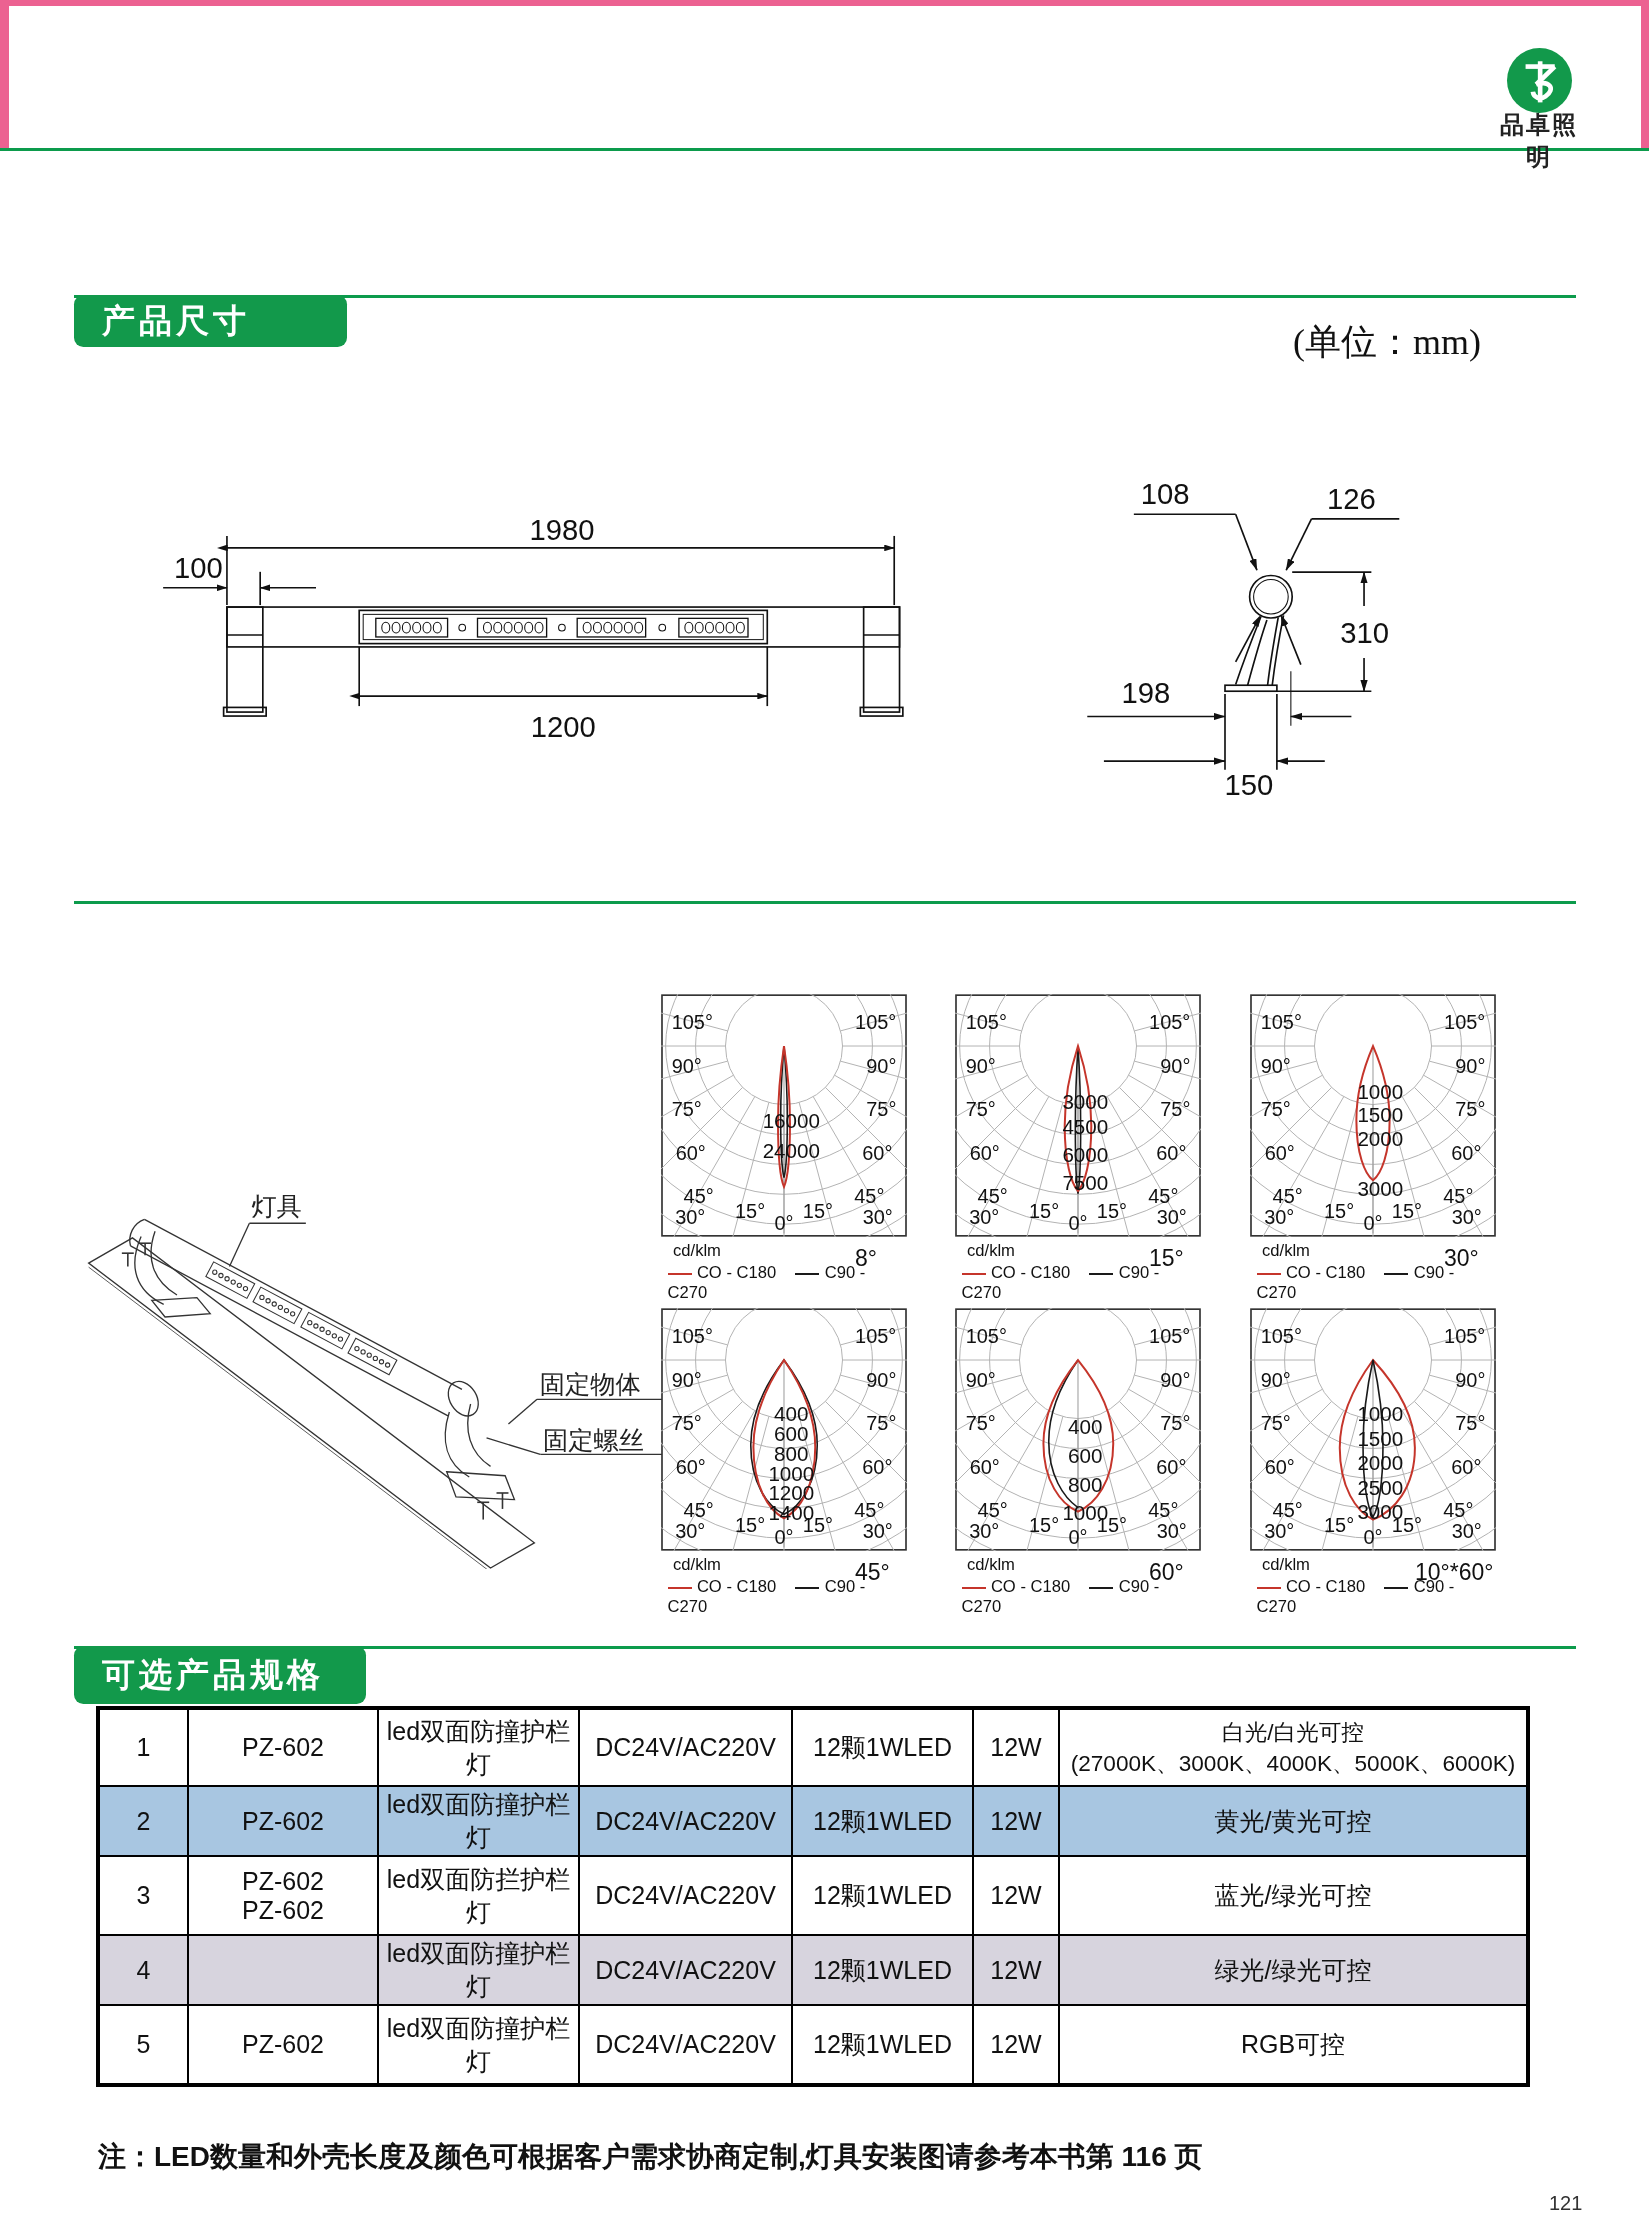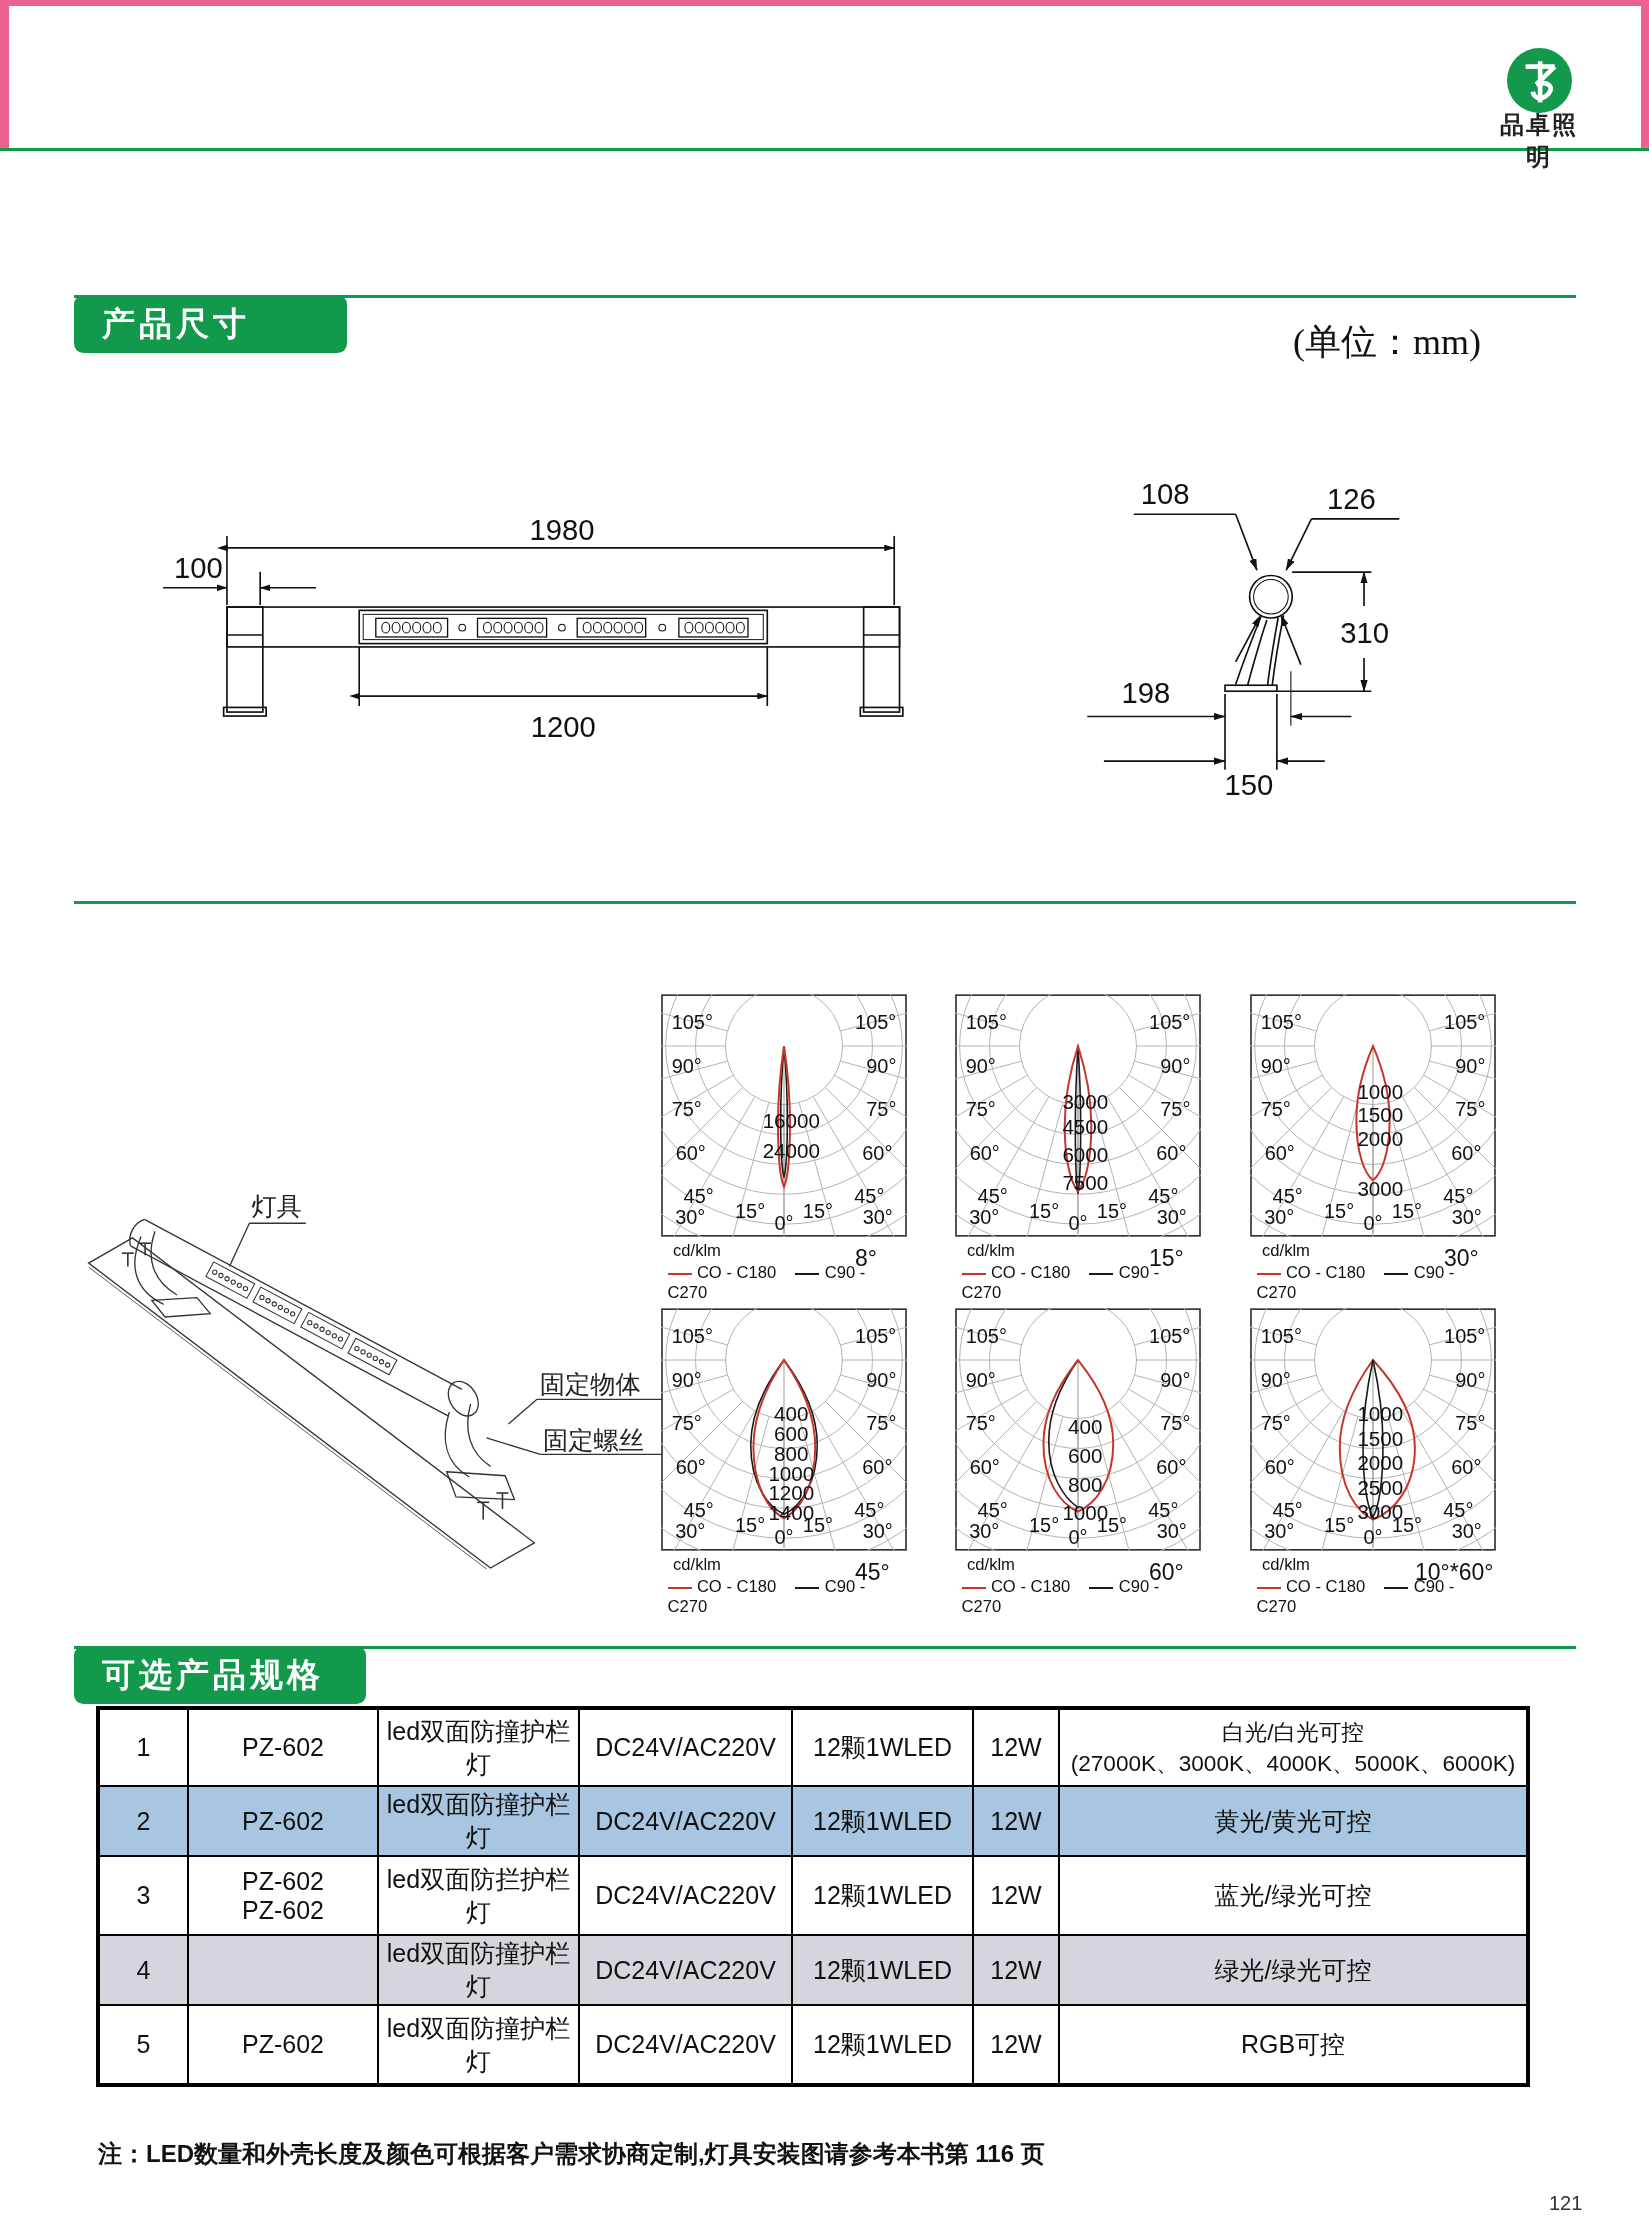--- a/index.html
+++ b/index.html
@@ -8,21 +8,21 @@
   .abs{position:absolute;}
   .pink{background:#ec6191;}
   .greenline{background:#0c9b4c;}
   .badge{background:#12994b;color:#fff;border-radius:9.3px;font-weight:bold;
          display:flex;align-items:center;}
   .badge .t{font-size:33px;letter-spacing:4px;padding-left:28px;}
   .badge .sub{font-size:19px;font-weight:bold;letter-spacing:1.3px;padding-left:4px;padding-top:9.3px;}
   .logo-circle{width:65px;height:65px;border-radius:50%;background:#12994b;}
   .logo-name{font-size:24px;font-weight:bold;color:#222;letter-spacing:2px;text-align:center;}
   .unitnote{font-family:"Liberation Serif","DejaVu Serif",serif;font-size:36px;color:#111;}
-  .note{font-size:24px;color:#111;font-weight:bold;}
+  .note{font-size:28px;color:#111;font-weight:bold;}
   .pagenum{font-size:20px;color:#333;}
   table.spec{border-collapse:collapse;table-layout:fixed;width:1430px;}
   table.spec td{border:2px solid #000;text-align:center;vertical-align:middle;
                 font-size:25px;white-space:pre-line;overflow:hidden;}
   table.spec tr.head td{background:#c6c6c6;font-weight:bold;font-size:26.6px;}
   .chartbox{position:absolute;width:246px;height:299px;}
   .chartbox svg{display:block;}
   .leg{position:absolute;font-size:16.6px;color:#111;}
   .leg .sw{display:inline-block;width:24px;height:0;border-top:2px solid #000;vertical-align:middle;margin-right:5.3px;}
   .beam{position:absolute;font-size:23px;color:#111;}
@@ -44,21 +44,21 @@
         <line x1="50" y1="20" x2="50" y2="82"></line>
         <line x1="28" y1="28" x2="72" y2="28"></line>
         <line x1="72" y1="28" x2="44" y2="55"></line>
         <path d="M44,55 C64,48 74,62 58,73 C49,79 40,74 39,66"></path>
       </g>
     </svg>
   </div>
   <div class="abs logo-name" style="left:1490px;top:109px;width:98px;">品卓照明</div>
 
   <div class="abs greenline" style="left:74px;top:295px;width:1502px;height:2.7px;"></div>
-  <div class="abs badge" style="left:74px;top:295px;width:273px;height:58px;">
+  <div class="abs badge" style="left:74px;top:295px;width:273px;height:52px;">
     <span class="t">产品尺寸</span>
   </div>
   <div class="abs unitnote" style="left:1293px;top:318px;">(单位：mm)</div>
 
   <svg class="abs" style="left:100px;top:492px;" width="864" height="266" viewBox="0 0 1300 400">
     <defs>
       <marker id="ae" markerWidth="16" markerHeight="10" refX="15" refY="5" orient="auto" markerUnits="userSpaceOnUse">
         <path d="M0,0 L16,5 L0,10 z" fill="#111"></path>
       </marker>
       <marker id="as" markerWidth="16" markerHeight="10" refX="1" refY="5" orient="auto-start-reverse" markerUnits="userSpaceOnUse">

